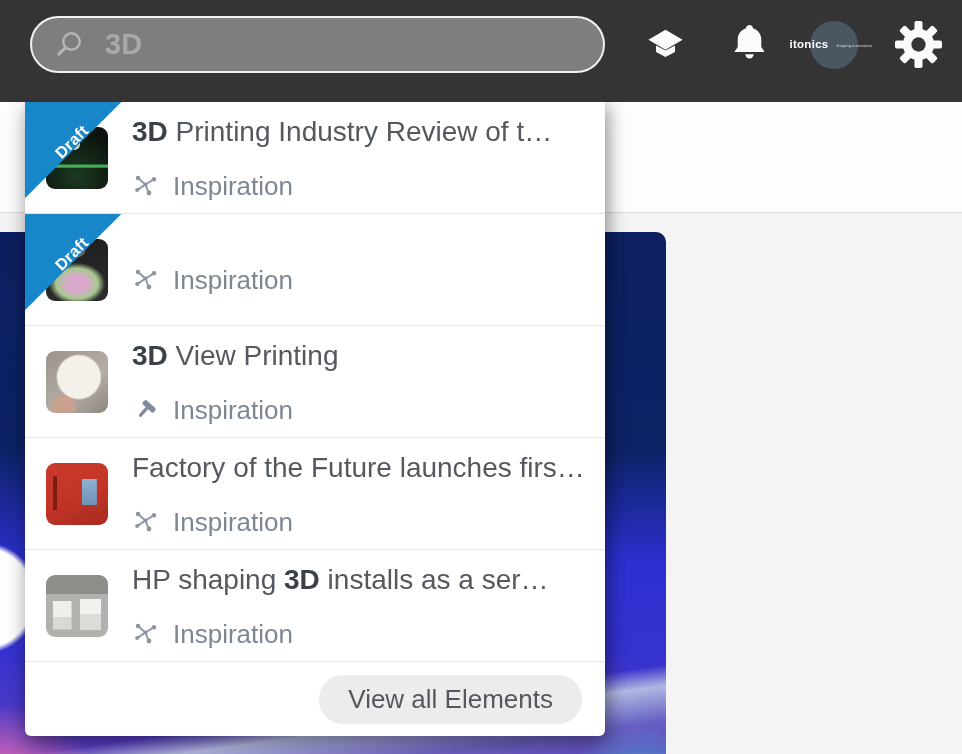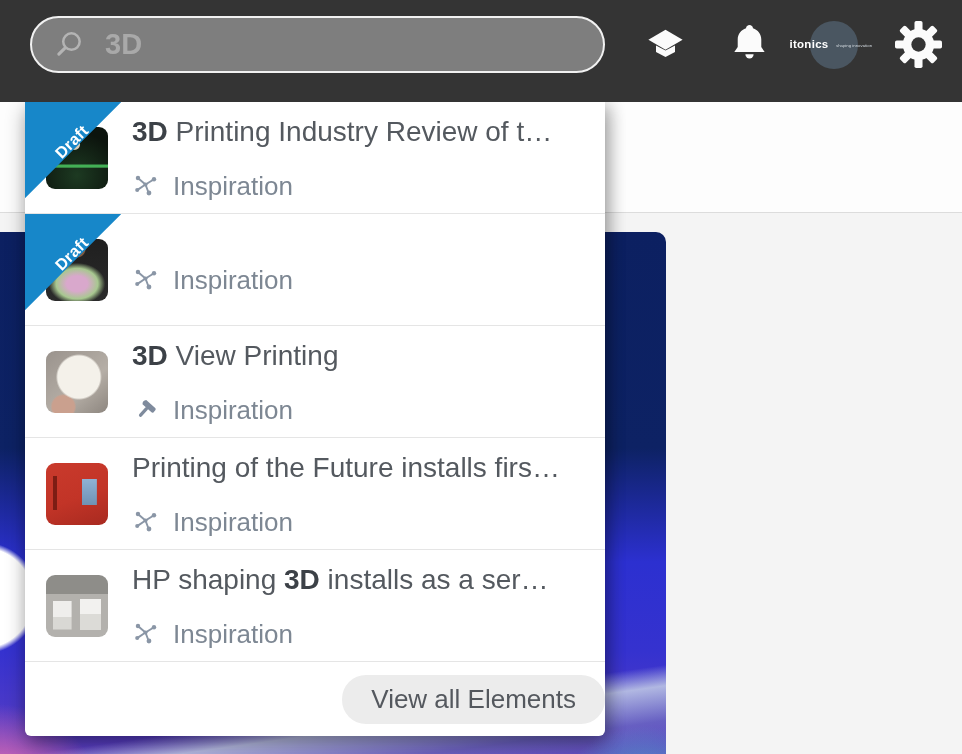--- a/index.html
+++ b/index.html
@@ -110,21 +110,21 @@
   .ribbon::before{
     content:"";position:absolute;top:-68px;left:-68px;width:136px;height:136px;
     background:#1787c9;transform:rotate(45deg);
   }
   .ribbon span{
     position:absolute;top:31px;left:-21px;width:136px;text-align:center;
     transform:rotate(-45deg);color:#fff;font-size:16px;font-weight:700;letter-spacing:.4px;
   }
   
   .dd-footer{
-    height:74px;display:flex;align-items:center;justify-content:flex-end;
+    height:74px;display:flex;align-items:center;justify-content:flex-end;padding-right:23px;
   }
   .view-all{
     background:#ececec;border:none;border-radius:24px;cursor:pointer;
     color:#54585e;font-size:26px;padding:9px 29px;
     font-family:"Liberation Sans","DejaVu Sans",sans-serif;
   }
 </style>
 </head>
 <body>
 
@@ -256,21 +256,21 @@
           </g>
         </svg>
         <span class="type-label">Inspiration</span>
       </div>
     </div>
   </div>
       <div class="row">
 
     <div class="thumb red-machine"></div>
     <div class="meta">
-      <div class="title"><span>Printing of the Future installs firs…</span><span class="hl"></span><span></span></div>
+      <div class="title"><span>Factory of the Future launches firs…</span><span class="hl"></span><span></span></div>
       <div class="type">
         <svg class="type-icon" viewBox="0 0 28 28" width="27" height="27">
           <g stroke="#8a96a6" stroke-width="2" stroke-linecap="round">
             <line x1="14" y1="13" x2="7" y2="7"></line>
             <line x1="14" y1="13" x2="22" y2="8"></line>
             <line x1="14" y1="13" x2="17" y2="21"></line>
             <line x1="14" y1="13" x2="6.5" y2="18"></line>
           </g>
           <g fill="#8a96a6">
             <circle cx="6.2" cy="6.2" r="2.3"></circle>

